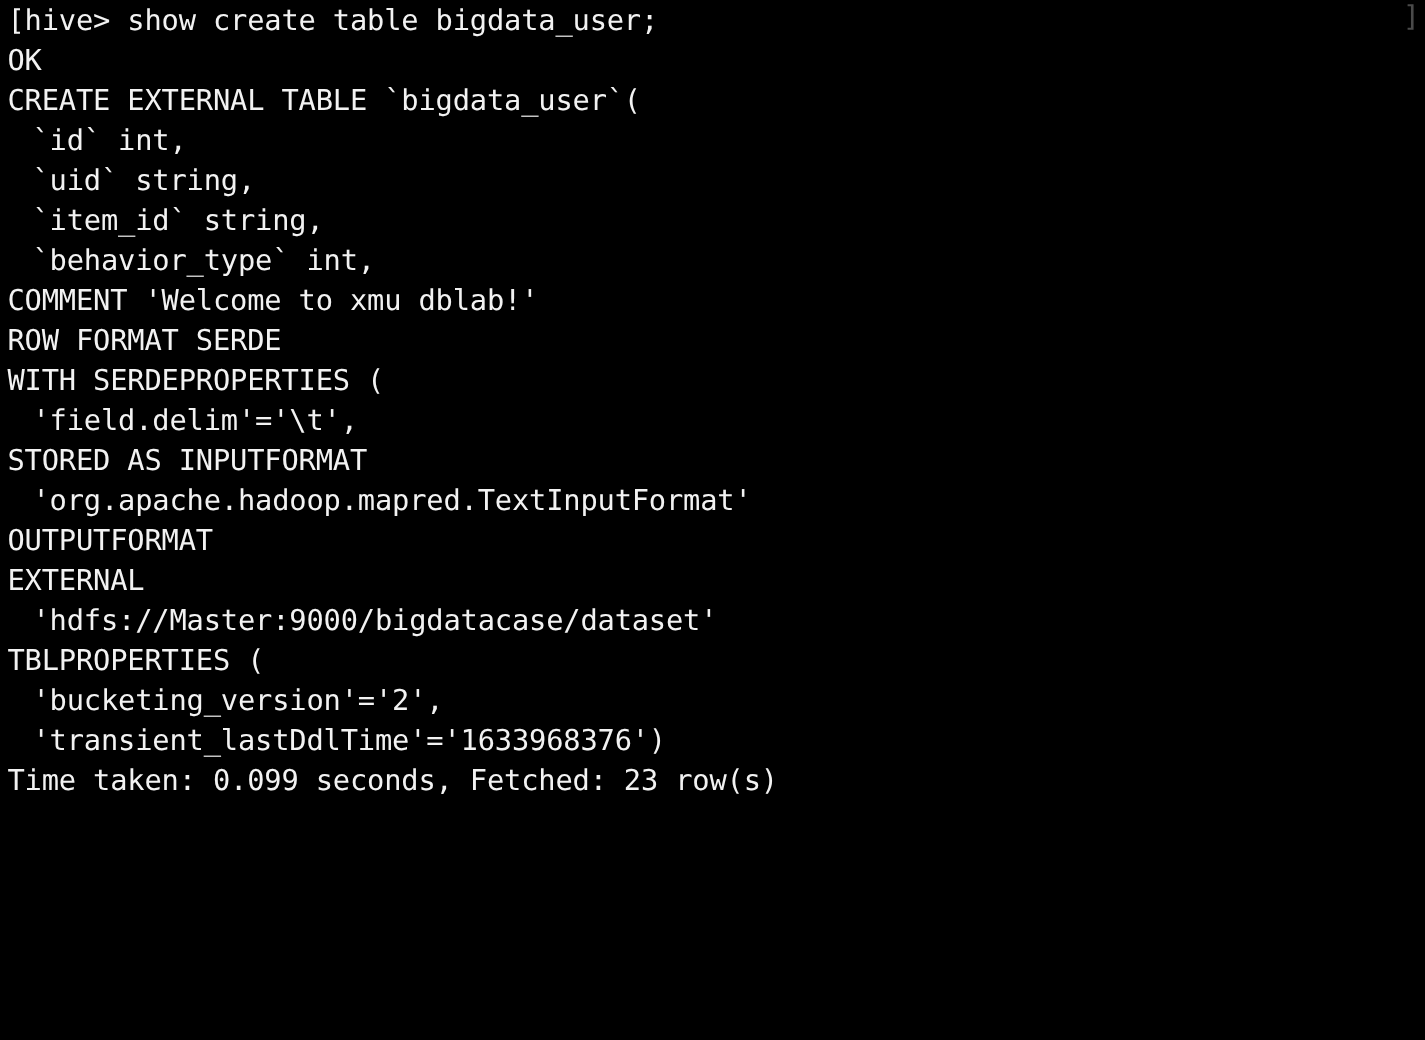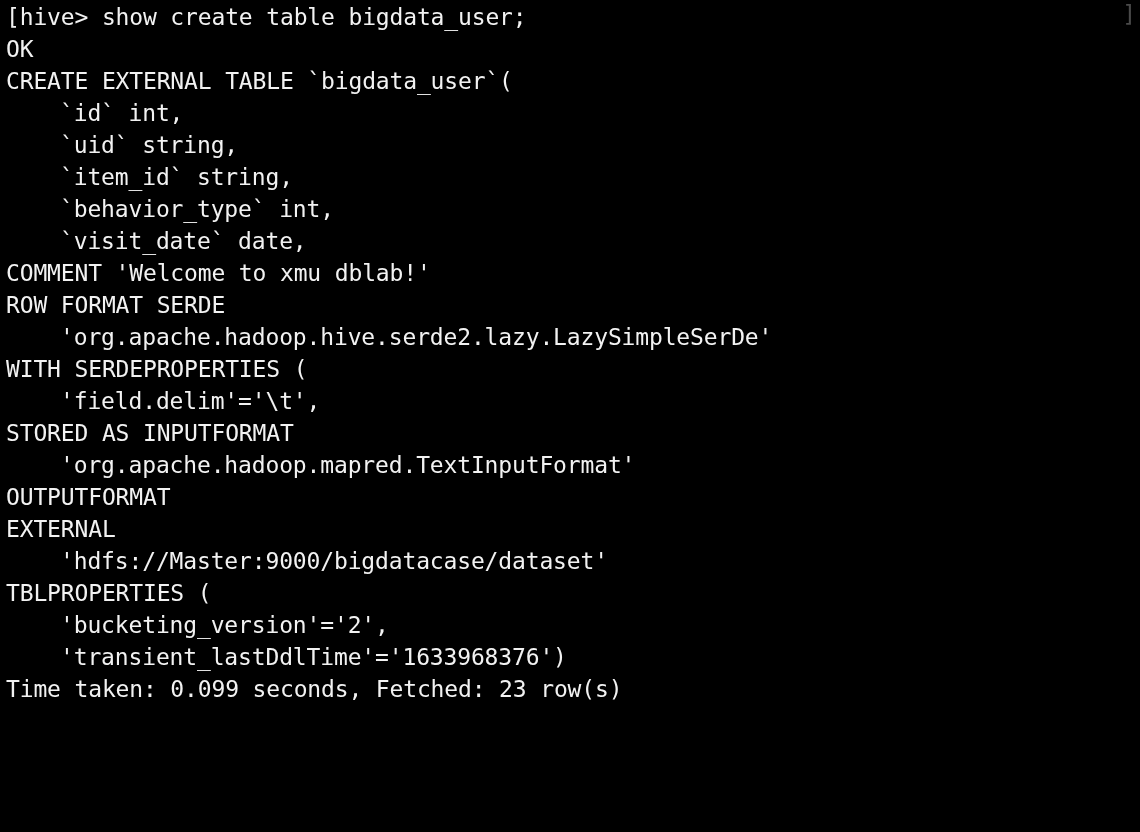--- a/index.html
+++ b/index.html
@@ -34,21 +34,21 @@
   }
   .term-line {
     white-space: pre;
     height: 32px;
     line-height: 32px;
     padding-left: 6px;
     letter-spacing: -0.15px;
     color: #f2f2f2;
   }
   .term-line.indent {
-    padding-left: 60px;
+    padding-left: 26px;
   }
   .corner-bracket {
     position: absolute;
     right: 4px;
     top: -2px;
     font-family: "DejaVu Sans Mono", "Liberation Mono", monospace;
     font-size: 23px;
     line-height: 32px;
     color: #4a4a4a;
     white-space: pre;
@@ -60,24 +60,22 @@
 <div id="terminal">
   <div class="corner-bracket">]</div>
   <div id="terminal-body">
       <div class="term-line">[hive&gt; show create table bigdata_user;</div>
       <div class="term-line">OK</div>
       <div class="term-line">CREATE EXTERNAL TABLE `bigdata_user`(</div>
       <div class="term-line indent">`id` int,</div>
       <div class="term-line indent">`uid` string,</div>
       <div class="term-line indent">`item_id` string,</div>
       <div class="term-line indent">`behavior_type` int,</div>
-      <div class="term-line indent">`visit_date` date,</div>
       <div class="term-line">COMMENT 'Welcome to xmu dblab!'</div>
       <div class="term-line">ROW FORMAT SERDE</div>
-      <div class="term-line indent">'org.apache.hadoop.hive.serde2.lazy.LazySimpleSerDe'</div>
       <div class="term-line">WITH SERDEPROPERTIES (</div>
       <div class="term-line indent">'field.delim'='\t',</div>
       <div class="term-line">STORED AS INPUTFORMAT</div>
       <div class="term-line indent">'org.apache.hadoop.mapred.TextInputFormat'</div>
       <div class="term-line">OUTPUTFORMAT</div>
       <div class="term-line">EXTERNAL</div>
       <div class="term-line indent">'hdfs://Master:9000/bigdatacase/dataset'</div>
       <div class="term-line">TBLPROPERTIES (</div>
       <div class="term-line indent">'bucketing_version'='2',</div>
       <div class="term-line indent">'transient_lastDdlTime'='1633968376')</div>

